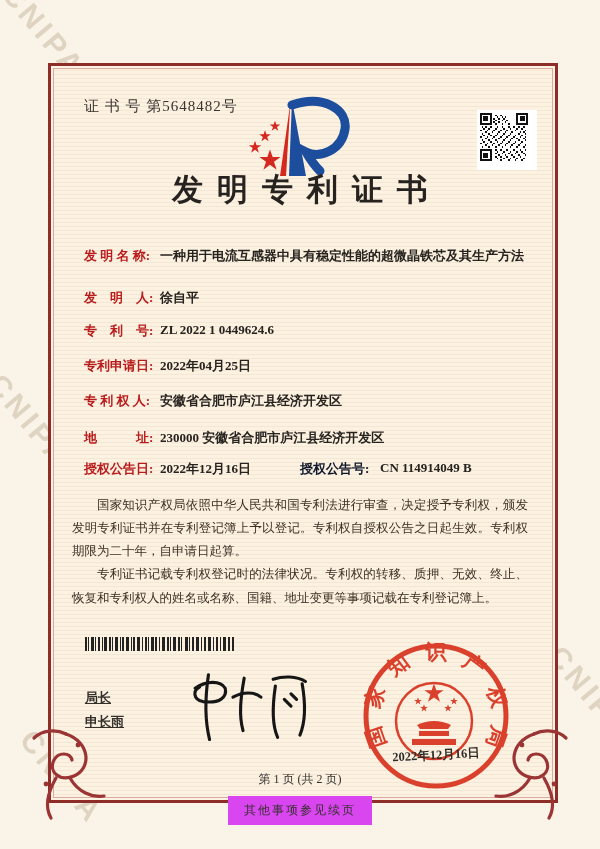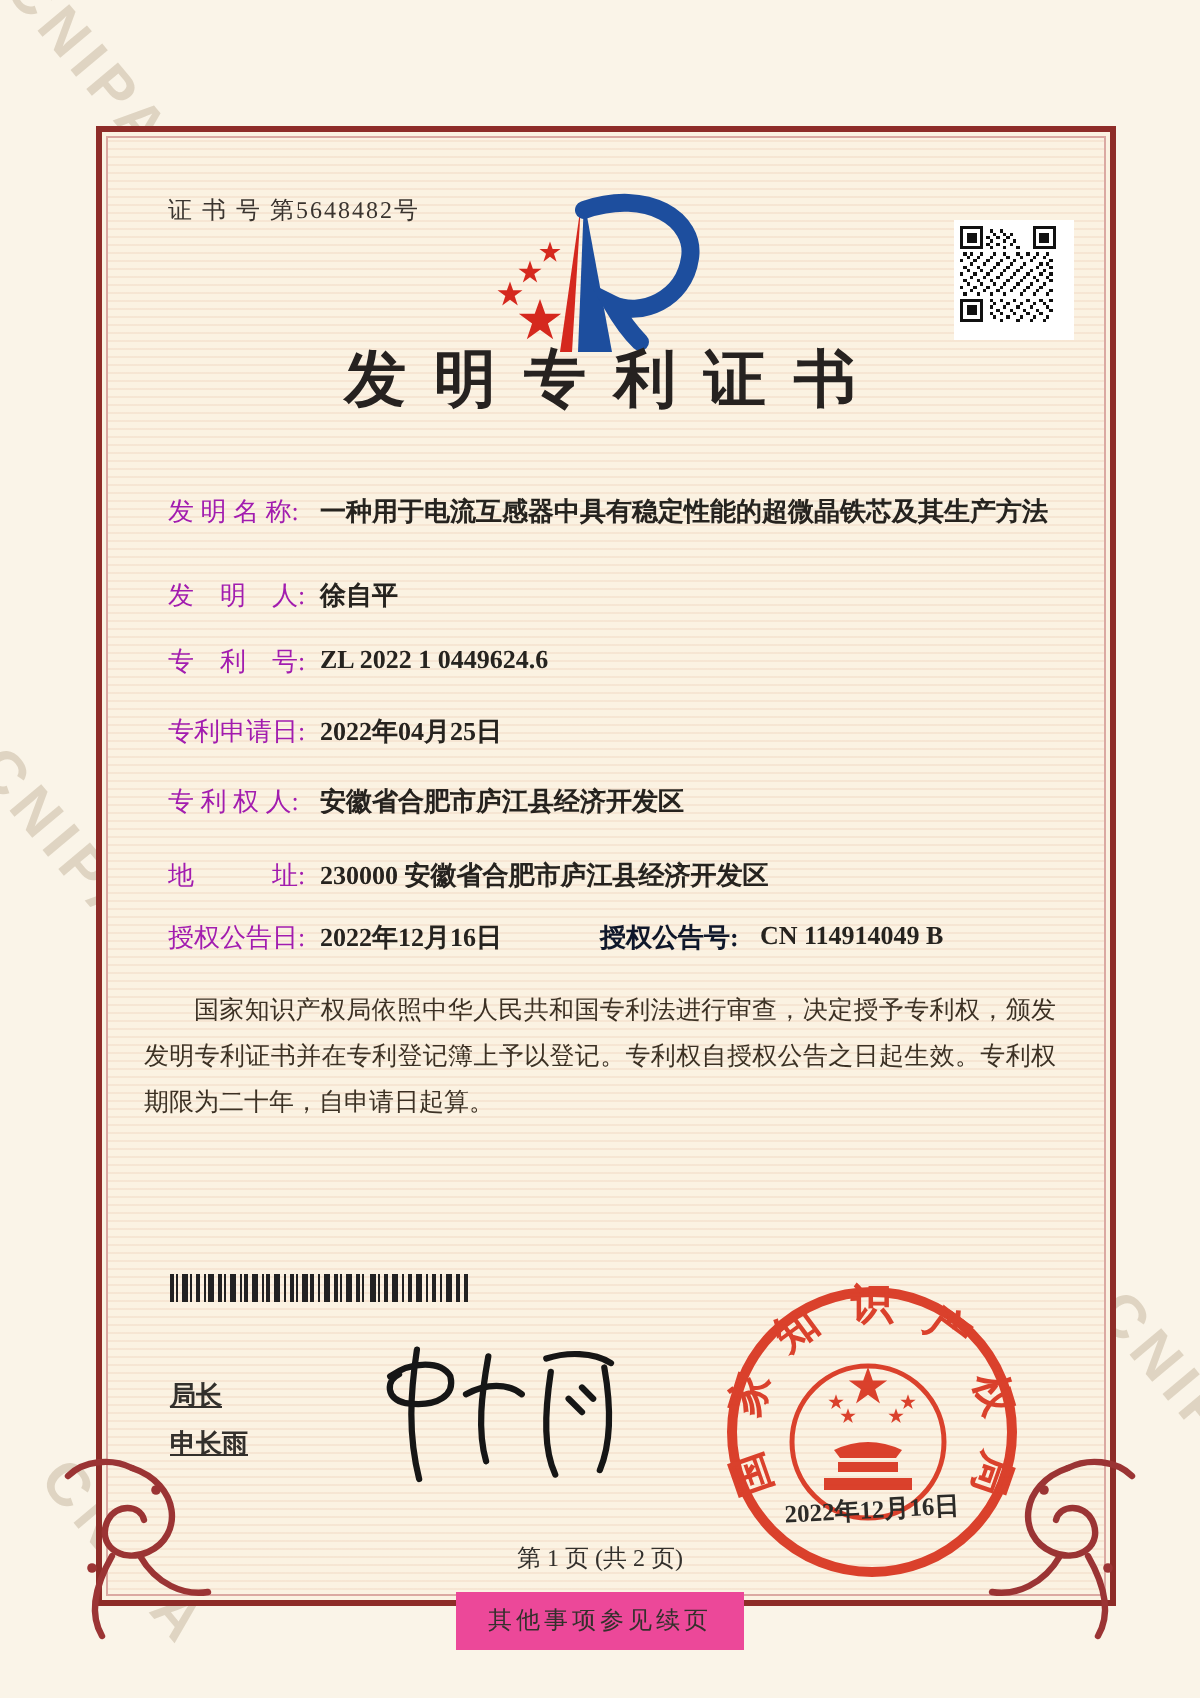--- a/index.html
+++ b/index.html
@@ -16,47 +16,47 @@
     pointer-events:none; z-index:0;
   }
   .frame{
     position:absolute; left:48px; top:63px; width:504px; height:734px;
     border:3px solid #8e2c28;
     box-shadow: inset 0 0 0 2px #fbf2e2, inset 0 0 0 3px #dba9a2;
     background-color:#fbf2e2;
     background-image:repeating-linear-gradient(to bottom, rgba(222,168,138,.17) 0 1px, transparent 1px 4px);
     z-index:1;
   }
-  .cert-no{position:absolute; left:84px; top:97px; font-size:12px; letter-spacing:1px; color:#3a342f; z-index:2;}
+  .cert-no{position:absolute; left:84px; top:97px; font-size:15px; letter-spacing:1px; color:#3a342f; z-index:2;}
   .logo{position:absolute; left:222px; top:96px; z-index:2;}
   .qr{position:absolute; left:477px; top:110px; width:54px; height:54px; background:#fff; padding:3px; z-index:2;}
   .title{
     position:absolute; left:0; top:169px; width:600px; text-align:center;
     font-size:31px; font-weight:700; letter-spacing:.45em; text-indent:.45em;
     color:#262220; z-index:2;
   }
   .frow{position:absolute; left:84px; width:460px; height:20px; font-size:13px; z-index:2;}
-  .flabel{position:absolute; left:0; top:0; font-weight:400; white-space:nowrap; color:#a21caf;}
+  .flabel{position:absolute; left:0; top:0; font-weight:700; white-space:nowrap; color:#b91c1c;}
   .fvalue{position:absolute; left:76px; top:0; font-weight:600; white-space:nowrap; color:#26231f;}
   .flabel2{position:absolute; left:216px; top:0; font-weight:600; white-space:nowrap; color:#0f172a;}
   .fvalue2{position:absolute; left:296px; top:0; font-weight:600; white-space:nowrap; color:#26231f;}
   .paras{position:absolute; left:72px; top:494px; width:456px; font-size:12.5px; line-height:1.85; text-align:justify; color:#3c3124; z-index:2;}
   .paras p{margin:0; text-indent:2em;}
   .barcode{position:absolute; left:85px; top:637px; z-index:2;}
   .director{position:absolute; left:85px; top:686px; font-size:13px; font-weight:600; line-height:24px; color:#33302c; z-index:2;text-decoration:underline;}
   .signature{position:absolute; left:175px; top:663px; z-index:2;}
   .seal{position:absolute; left:357px; top:637px; width:158px; height:158px; z-index:4; opacity:.93;}
   .seal-date{
     position:absolute; left:6px; right:6px; top:110px; text-align:center;
     font-size:12.5px; font-weight:700; color:#1d1c1a; transform:rotate(-3deg); z-index:5;
   }
   .page-info{position:absolute; left:0; top:771px; width:600px; text-align:center; font-size:12px; color:#33302c; z-index:2;}
   .footer-note{
     position:absolute; left:50%; top:796px; transform:translateX(-50%);
-    background:#ec4899; padding:6px 16px; font-size:12px; letter-spacing:2px;
+    background:#d946ef; padding:6px 16px; font-size:12px; letter-spacing:2px;
     color:#33302c; z-index:6; white-space:nowrap;
   }
   .flourish{position:absolute; z-index:3;}
   .flourish.left{left:26px; top:726px;}
   .flourish.right{left:492px; top:726px; transform:scaleX(-1);}
   .defs-hidden{position:absolute; width:0; height:0; overflow:hidden;}
 </style>
 </head>
 <body>
 
@@ -152,20 +152,21 @@
   </div>
   <div class="frow" style="top:460px">
     <span class="flabel">授权公告日:</span>
     <span class="fvalue">2022年12月16日</span>
     <span class="flabel2">授权公告号:</span>
     <span class="fvalue2">CN 114914049 B</span>
   </div>
 
   <div class="paras">
     <p>国家知识产权局依照中华人民共和国专利法进行审查，决定授予专利权，颁发发明专利证书并在专利登记簿上予以登记。专利权自授权公告之日起生效。专利权期限为二十年，自申请日起算。</p>
+    <p>专利证书记载专利权登记时的法律状况。专利权的转移、质押、无效、终止、恢复和专利权人的姓名或名称、国籍、地址变更等事项记载在专利登记簿上。</p>
   </div>
 
   <svg class="barcode" width="152" height="14" viewBox="0 0 152 14">
     <g fill="#222">
       <rect x="0" width="2" height="14"></rect>
         <rect x="3" width="1" height="14"></rect>
         <rect x="6" width="3" height="14"></rect>
         <rect x="10" width="1" height="14"></rect>
       <rect x="13" width="2" height="14"></rect>
         <rect x="17" width="1" height="14"></rect>

